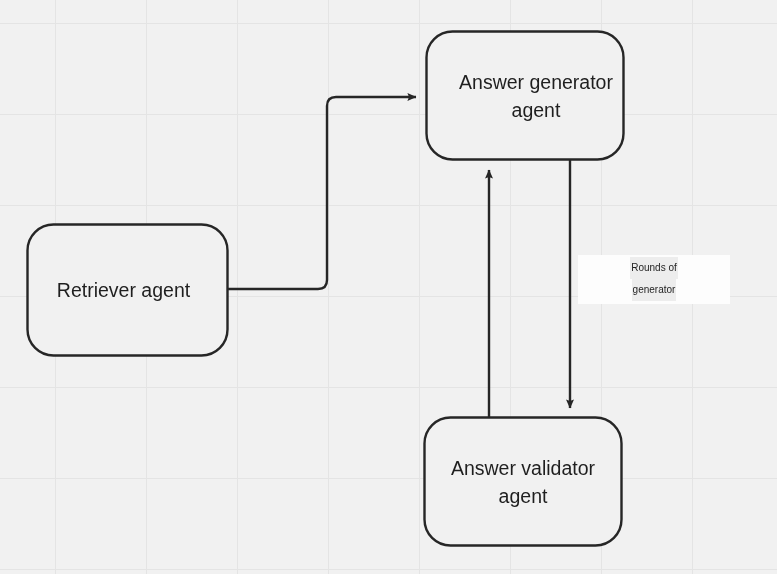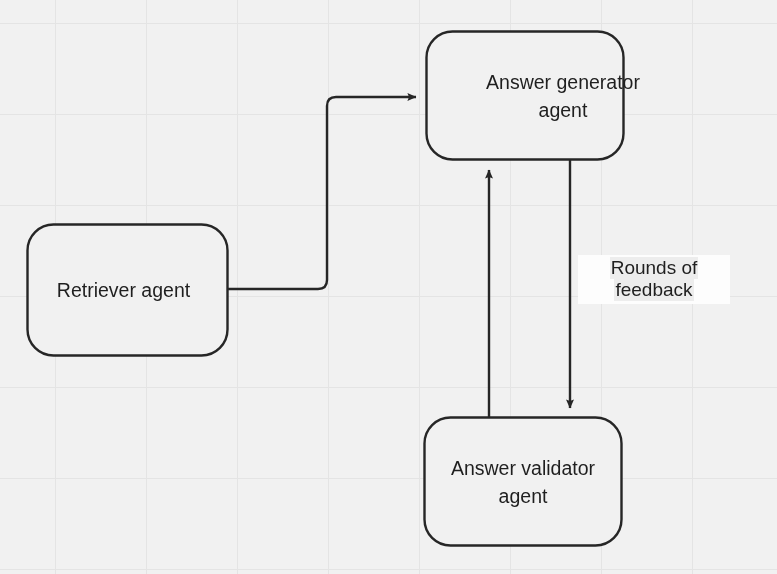--- a/index.html
+++ b/index.html
@@ -49,37 +49,36 @@
     top: 224px;
     width: 193px;
     height: 132px;
     border-radius: 27px;
   }
   #label-generator {
     left: 426px;
     top: 31px;
     width: 220px;
     height: 129px;
-    margin-left: 27px;
   }
   #label-validator {
     left: 424px;
     top: 417px;
     width: 198px;
     height: 129px;
     text-align: center;
   }
   #edge-label {
     position: absolute;
     left: 578px;
     top: 255px;
     width: 152px;
     background: #fdfdfd;
     text-align: center;
-    font-size: 19px;
+    font-size: 10px;
     line-height: 22px;
     color: #1f1f1f;
     padding: 2px 0 3px 0;
   }
   #edge-label span.line {
     display: inline-block;
     background: #ededed;
     padding: 0 1px;
   }
 </style>
@@ -111,16 +110,16 @@
   <div class="node-label" id="label-retriever">Retriever agent</div>
 
   <div class="node-label" id="label-generator">Answer generator
 agent</div>
 
   <div class="node-label" id="label-validator">Answer validator
 agent</div>
 
   <div id="edge-label">
     <div><span class="line">Rounds of</span></div>
-    <div><span class="line">feedback</span></div>
+    <div><span class="line">generator</span></div>
   </div>
 
 </div>
 
 </body></html>

